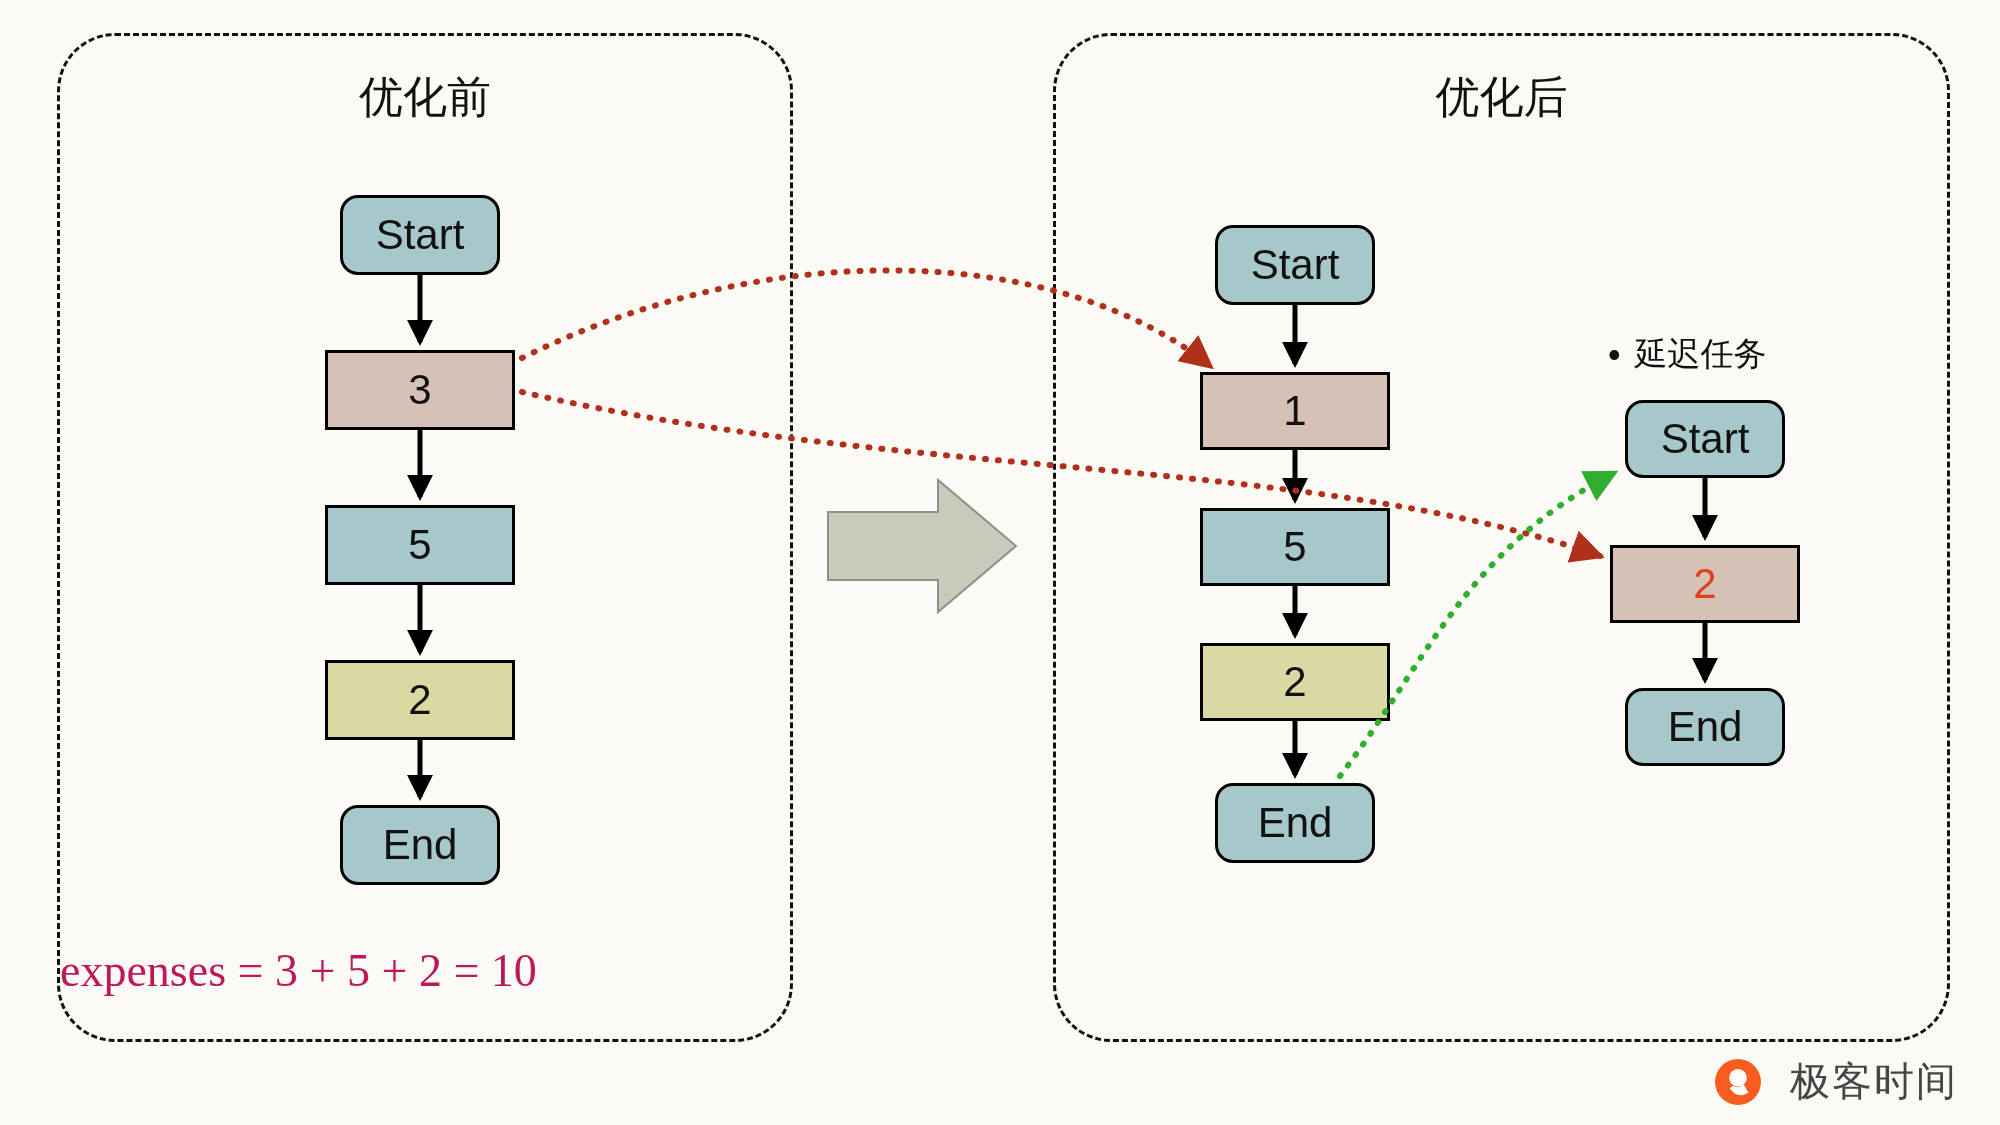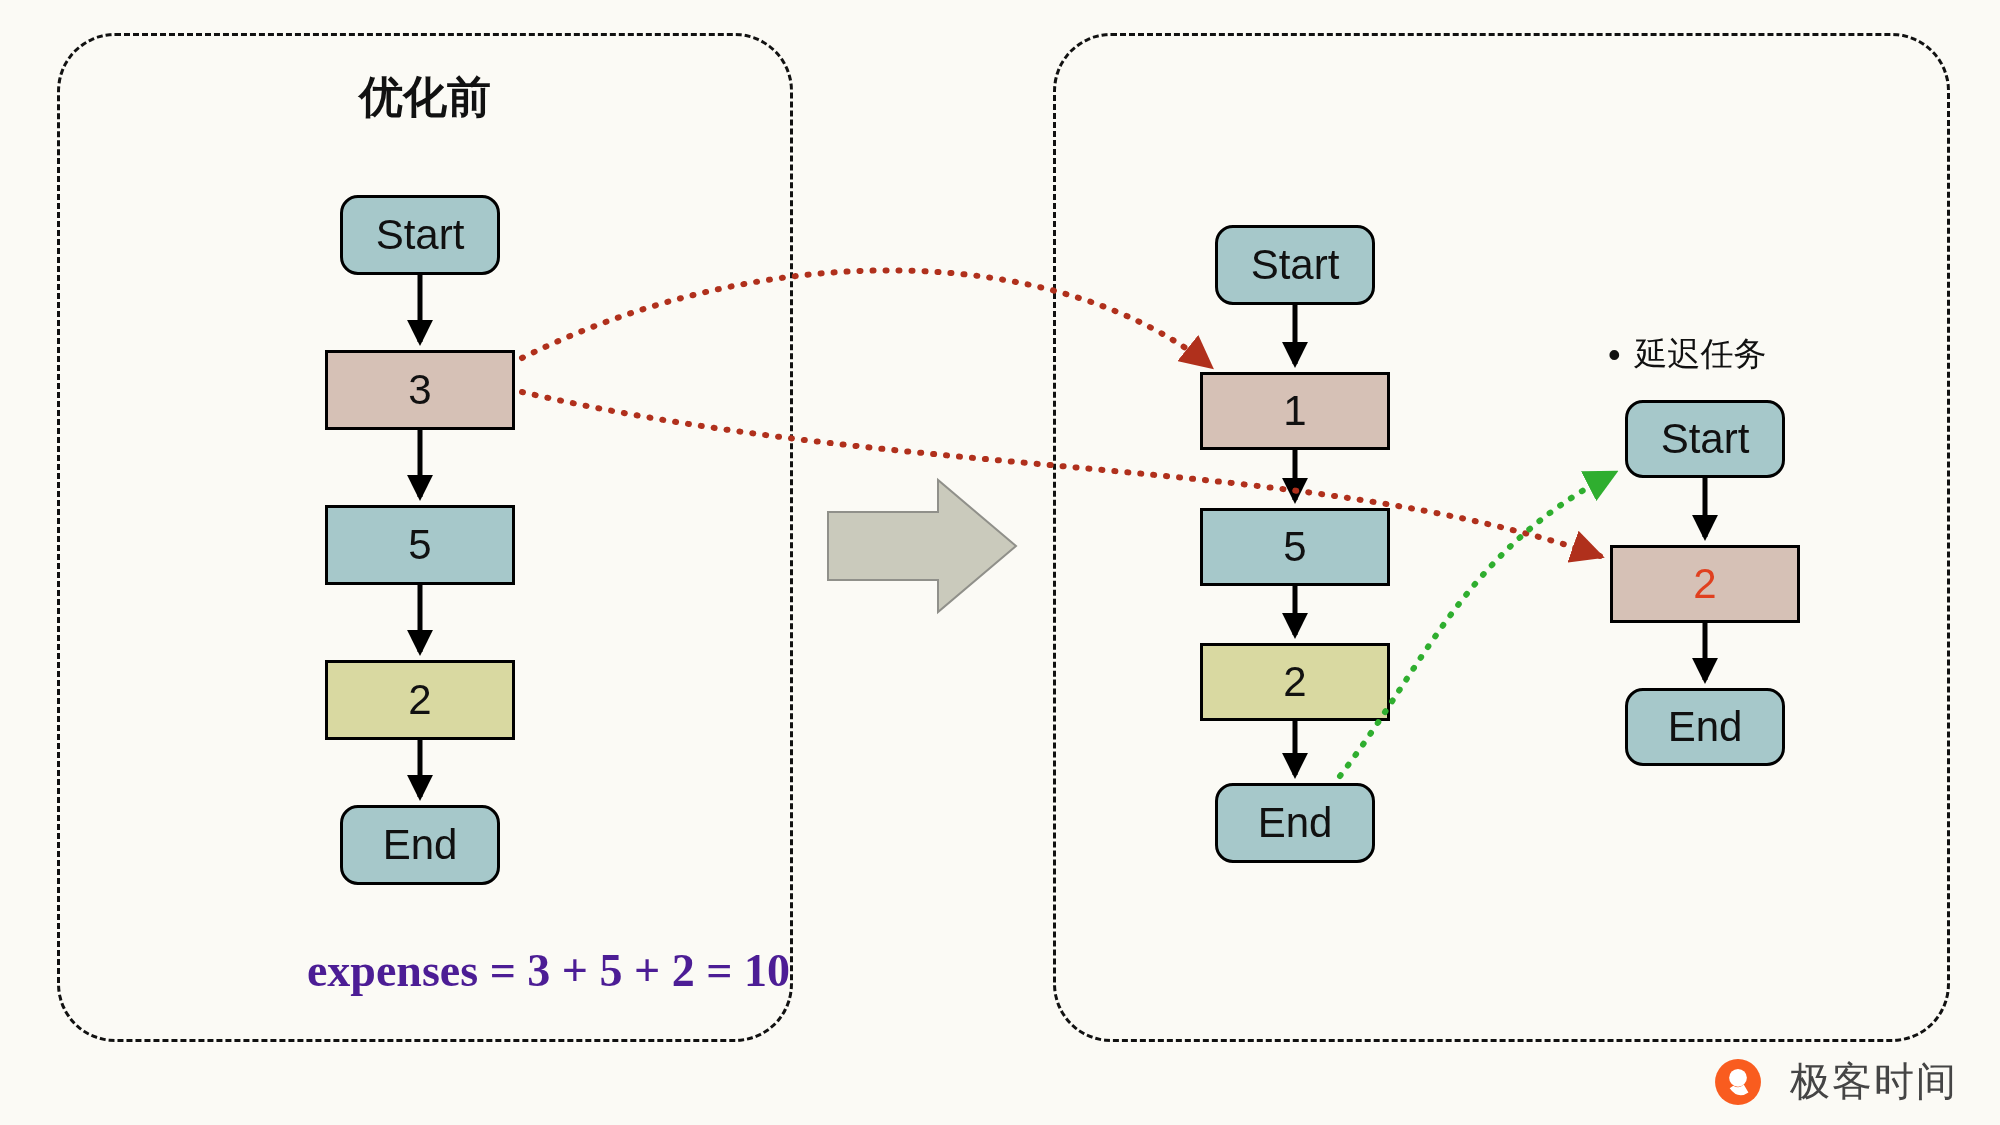--- a/index.html
+++ b/index.html
@@ -9,34 +9,33 @@
     font-family:"Liberation Sans", sans-serif;
     position:relative;
     overflow:hidden;
   }
   .canvas { position:absolute; left:0; top:0; width:2000px; height:1125px; }
 
   .panel {
     position:absolute;
     border:3px dashed #111;
     border-radius:58px;
-    font-weight:bold;
   }
   .panel-before { left:57px;  top:33px; width:736px; height:1009px; }
   .panel-after  { left:1053px; top:33px; width:897px; height:1009px; }
 
   .panel-title {
     position:absolute; left:0; top:32px; width:100%;
     text-align:center; font-size:44px; color:#111;
   }
   .expenses {
     position:absolute; left:0; bottom:42px; width:100%;
-    text-align:right;
+    text-align:left;
     font-family:"Liberation Serif", serif;
-    font-size:46px; color:#4c1d95;
+    font-size:46px; color:#be185d;
   }
 
   .node {
     position:absolute;
     display:flex; align-items:center; justify-content:center;
     border:3px solid #000;
     font-size:42px; color:#111;
     background:#a6c8ca;
   }
   .node.terminal { border-radius:18px; }
@@ -72,20 +71,21 @@
     <div class="expenses">expenses = 3 + 5 + 2 = 10</div>
   </div>
 
   <div class="node terminal" style="left:340px; top:195px; width:160px; height:80px;">Start</div>
   <div class="node tan" style="left:325px; top:350px; width:190px; height:80px;">3</div>
   <div class="node" style="left:325px; top:505px; width:190px; height:80px;">5</div>
   <div class="node khaki" style="left:325px; top:660px; width:190px; height:80px;">2</div>
   <div class="node terminal" style="left:340px; top:805px; width:160px; height:80px;">End</div>
 
   <div class="panel panel-after">
+    <div class="panel-title">优化后</div>
   </div>
 
   <div class="node terminal" style="left:1215px; top:225px; width:160px; height:80px;">Start</div>
   <div class="node tan" style="left:1200px; top:372px; width:190px; height:78px;">1</div>
   <div class="node" style="left:1200px; top:508px; width:190px; height:78px;">5</div>
   <div class="node khaki" style="left:1200px; top:643px; width:190px; height:78px;">2</div>
   <div class="node terminal" style="left:1215px; top:783px; width:160px; height:80px;">End</div>
 
   <div class="deferred-label">
     <span class="bullet">•</span>

